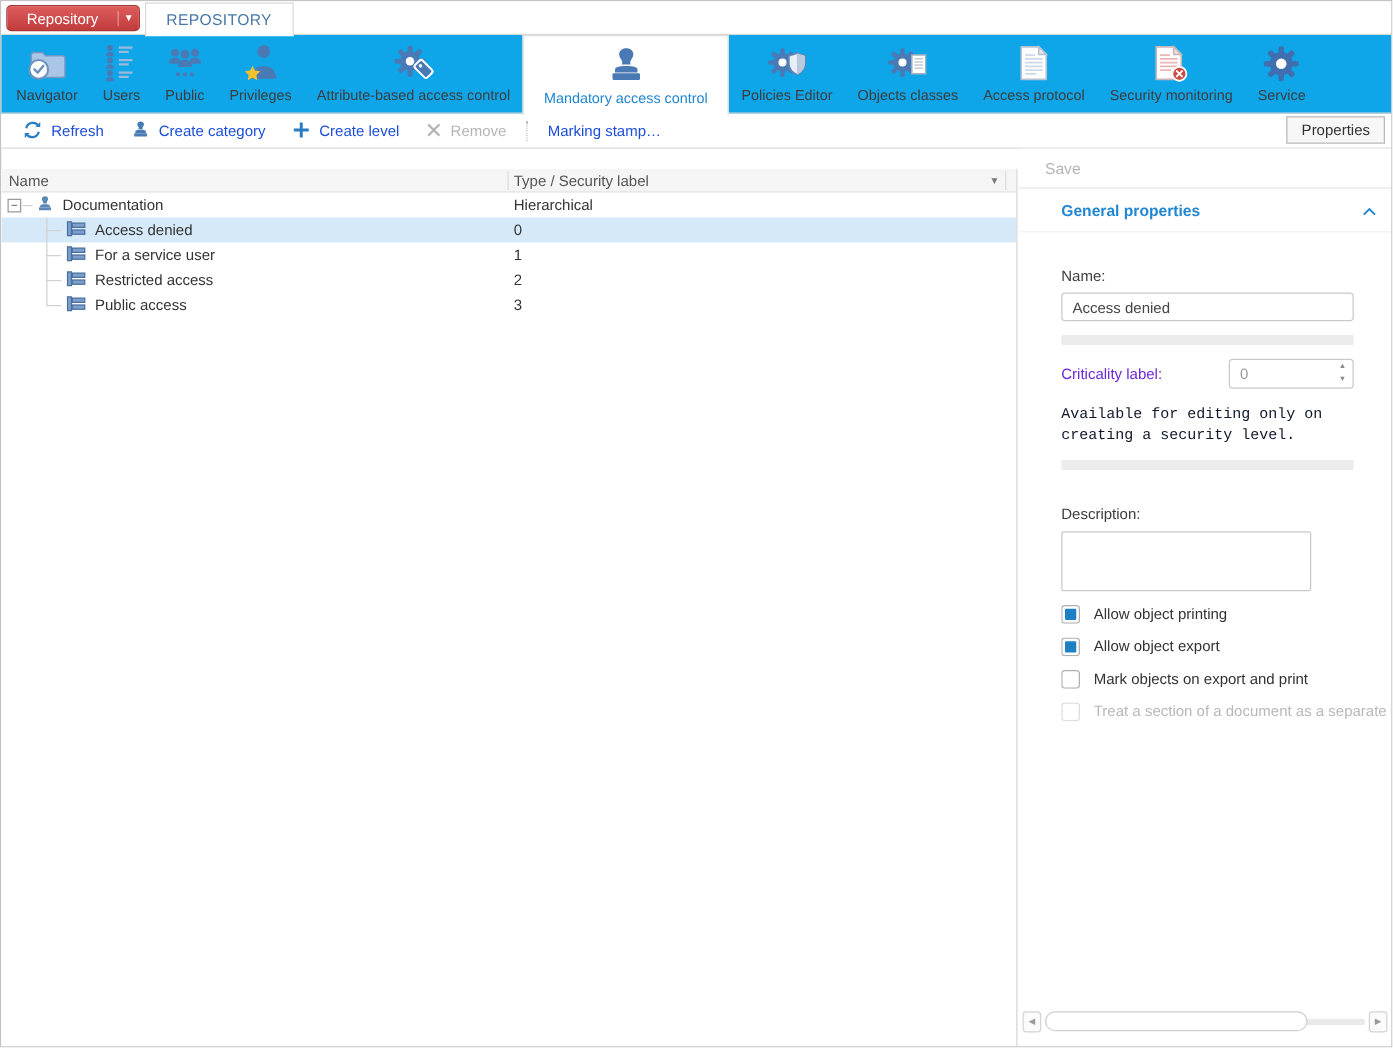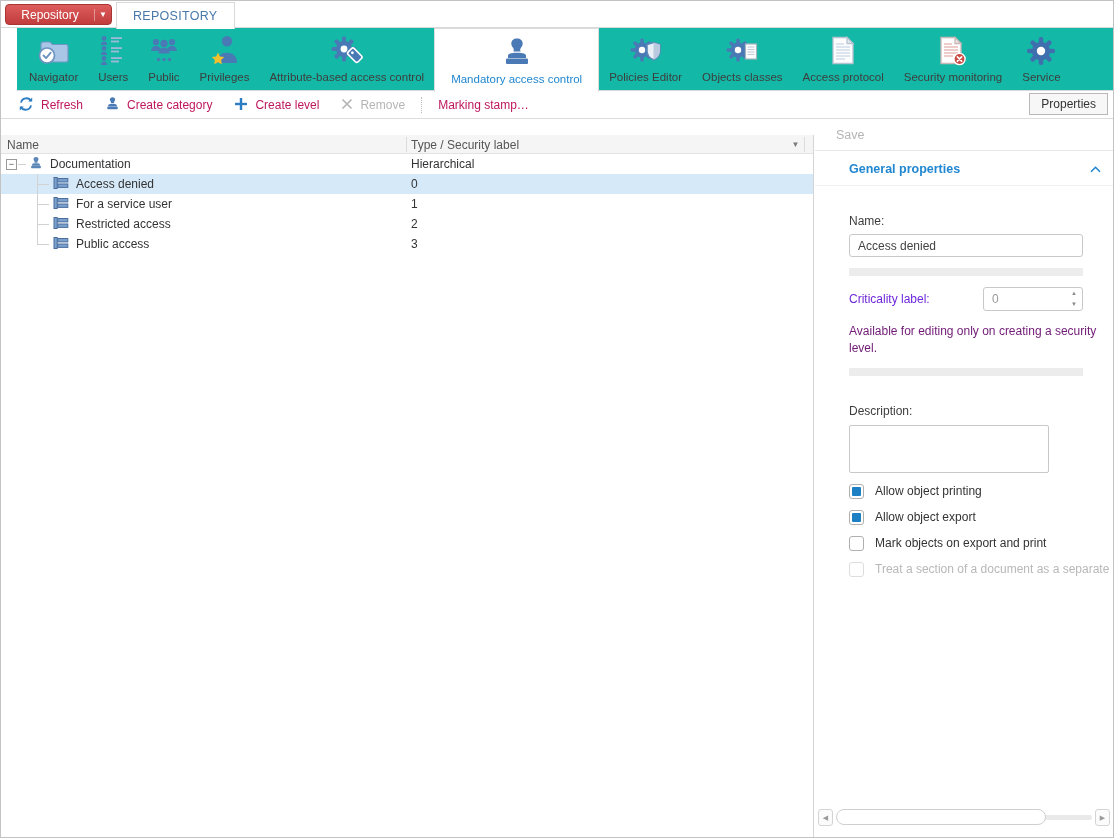--- a/index.html
+++ b/index.html
@@ -8,30 +8,30 @@
 .window { position:relative; width:1114px; height:838px; border:1px solid #c3c3c3; background:#fff; overflow:hidden; }
 
 
 .tabbar { position:absolute; top:0; left:0; right:0; height:27px; background:#fff; border-bottom:1px solid #d9d9d9; z-index:5; }
 .repo-btn { position:absolute; left:4px; top:3px; width:107px; height:21px; background:linear-gradient(#dd5c5c,#c23d3d); border:1px solid #a83434; border-radius:4px; color:#fff; display:flex; align-items:center; cursor:pointer; }
 .repo-btn-label { flex:1; text-align:center; font-size:12px; }
 .repo-btn-arrow { width:17px; border-left:1px solid rgba(255,255,255,.4); text-align:center; font-size:8px; line-height:12px; height:12px; color:#fff; }
 .active-tab { position:absolute; left:115px; top:1px; height:27px; padding:0 16px; background:#fff; border:1px solid #d9d9d9; border-bottom:none; display:flex; align-items:center; color:#4878a8; font-size:12.5px; letter-spacing:.3px; }
 
 
-.ribbon { position:absolute; top:27px; left:0; right:0; height:63px; border-bottom:1px solid #d9d9d9; display:flex; align-items:stretch; padding-left:2px; background:#14b8a6;margin-left:16px; }
+.ribbon { position:absolute; top:27px; left:0; right:0; height:63px; border-bottom:1px solid #d9d9d9; display:flex; align-items:stretch; padding-left:2px; background:#0ea5e9; }
 .ribbon-item { display:flex; flex-direction:column; align-items:center; justify-content:flex-end; padding:4px 10px 7px; cursor:pointer; }
 .ribbon-item .icon-wrap { flex:1; display:flex; align-items:center; justify-content:center; padding-bottom:2px; }
 .ribbon-label { font-size:11.5px; color:#3d3d3d; white-space:nowrap; }
 .ribbon-item.selected { position:relative; z-index:6; background:#fff; border:1px solid #dcdcdc; border-bottom:none; height:64px; padding:4px 16px 7px; }
 .ribbon-item.selected .ribbon-label { color:#2187d0; }
 
 
 .toolbar { position:absolute; top:91px; left:0; right:0; height:26px; display:flex; align-items:center; padding-left:6px; background:#fff; }
-.tb-btn { display:flex; align-items:center; gap:7px; padding:0 11px; height:24px; color:#be185d; cursor:pointer; white-space:nowrap; }
+.tb-btn { display:flex; align-items:center; gap:7px; padding:0 11px; height:24px; color:#1d4ed8; cursor:pointer; white-space:nowrap; }
 .tb-btn.disabled { color:#b5b5b5; cursor:default; }
 .tb-sep { border-left:1px dotted #bdbdbd; height:16px; margin:0 5px; }
 .props-btn { position:absolute; right:5px; top:1px; height:22px; padding:0 11px; border:1px solid #b9b9b9; background:#f7f7f7; display:flex; align-items:center; color:#333; cursor:pointer; }
 
 
 .main { position:absolute; top:117px; left:0; right:0; bottom:0; border-top:1px solid #dcdcdc; }
 .tree-panel { position:absolute; left:0; top:16px; bottom:0; width:813px; border-right:1px solid #d5d5d5; background:#fff; overflow:hidden; }
 .tree-header { height:19px; background:#f5f5f5; border-bottom:1px solid #e3e3e3; position:relative; color:#555; }
 .col-name { position:absolute; left:6px; top:3px; }
 .col-type { position:absolute; left:410px; top:3px; }
@@ -59,21 +59,21 @@
 .divider2 { border-top:1px solid #f0f0f0; margin-top:9px; }
 .field-label { margin:28px 0 0 34px; color:#3d3d3d; }
 .name-input { display:block; margin:6px 0 0 34px; width:234px; height:23px; border:1px solid #c9c9c9; border-radius:3px; padding:0 8px; color:#444; font:12px "Liberation Sans",sans-serif; outline:none; }
 .gray-bar { margin:11px 0 0 34px; width:234px; height:8px; background:#ececec; border-radius:1px; }
 .crit-row { display:flex; align-items:center; margin:11px 0 0 34px; }
 .crit-label { width:134px; color:#6d28d9; }
 .spinner { width:100px; height:24px; border:1px solid #c9c9c9; border-radius:3px; display:flex; background:#fff; }
 .spin-value { flex:1; padding-left:8px; color:#9a9a9a; display:flex; align-items:center; }
 .spin-btns { width:16px; display:flex; flex-direction:column; }
 .spin-up,.spin-down { flex:1; font-size:6px; line-height:10px; color:#8a8a8a; text-align:center; cursor:pointer; }
-.hint { margin:12px 0 0 34px; width:248px; color:#701a75; line-height:1.4; }
+.hint { margin:12px 0 0 34px; width:248px; color:#0f172a; line-height:1.4;font-family:Liberation Mono, monospace; }
 .desc-textarea { display:block; margin:7px 0 0 34px; width:200px; height:48px; border:1px solid #c9c9c9; border-radius:2px; resize:none; font:12px "Liberation Sans",sans-serif; outline:none; padding:4px; }
 .cb-row { display:flex; align-items:center; gap:11px; margin:11px 0 0 34px; height:15px; white-space:nowrap; overflow:hidden; cursor:pointer; }
 .cb-row:first-of-type { margin-top:14px; }
 .cb { width:15px; height:15px; border:1px solid #b0b0b0; border-radius:3px; background:#fff; position:relative; flex:none; }
 .cb.checked::after { content:""; position:absolute; inset:2px; background:#1d80c4; border-radius:1px; }
 .cb-row.disabled { color:#b8b8b8; cursor:default; }
 .cb-row.disabled .cb { border-color:#ddd; }
 .cb-label { color:#333; }
 .cb-row.disabled .cb-label { color:#b8b8b8; }
 

